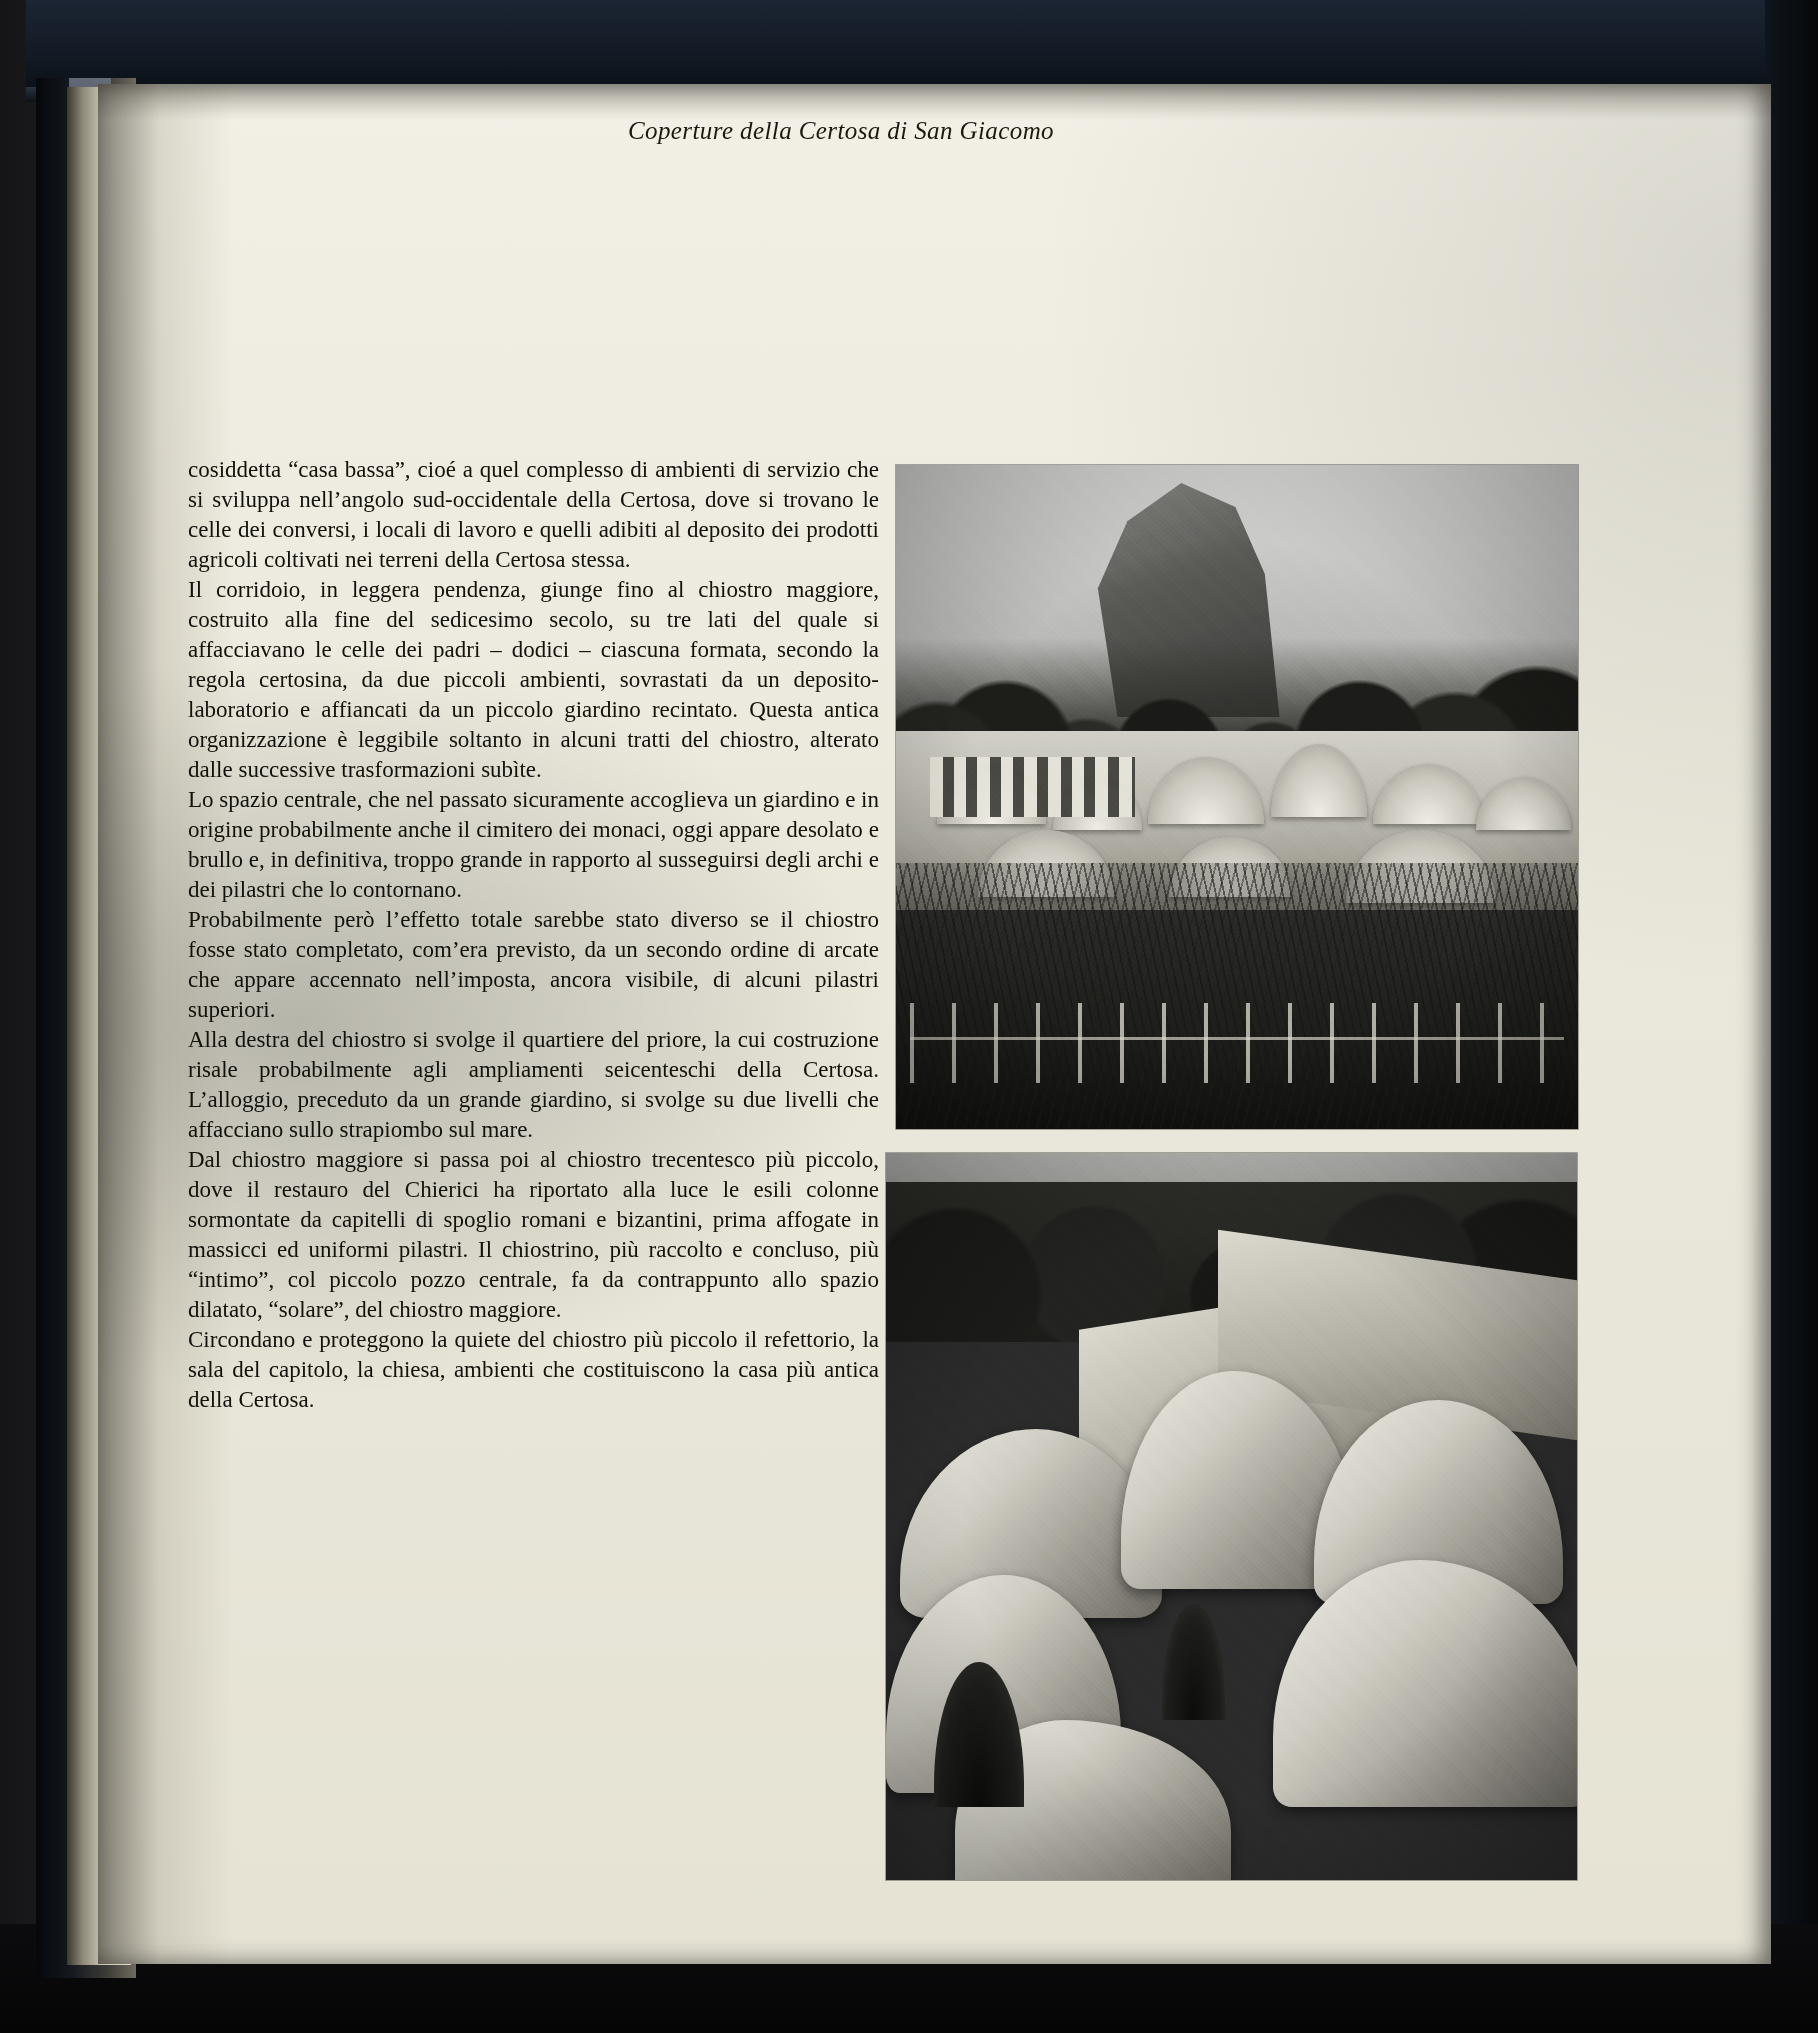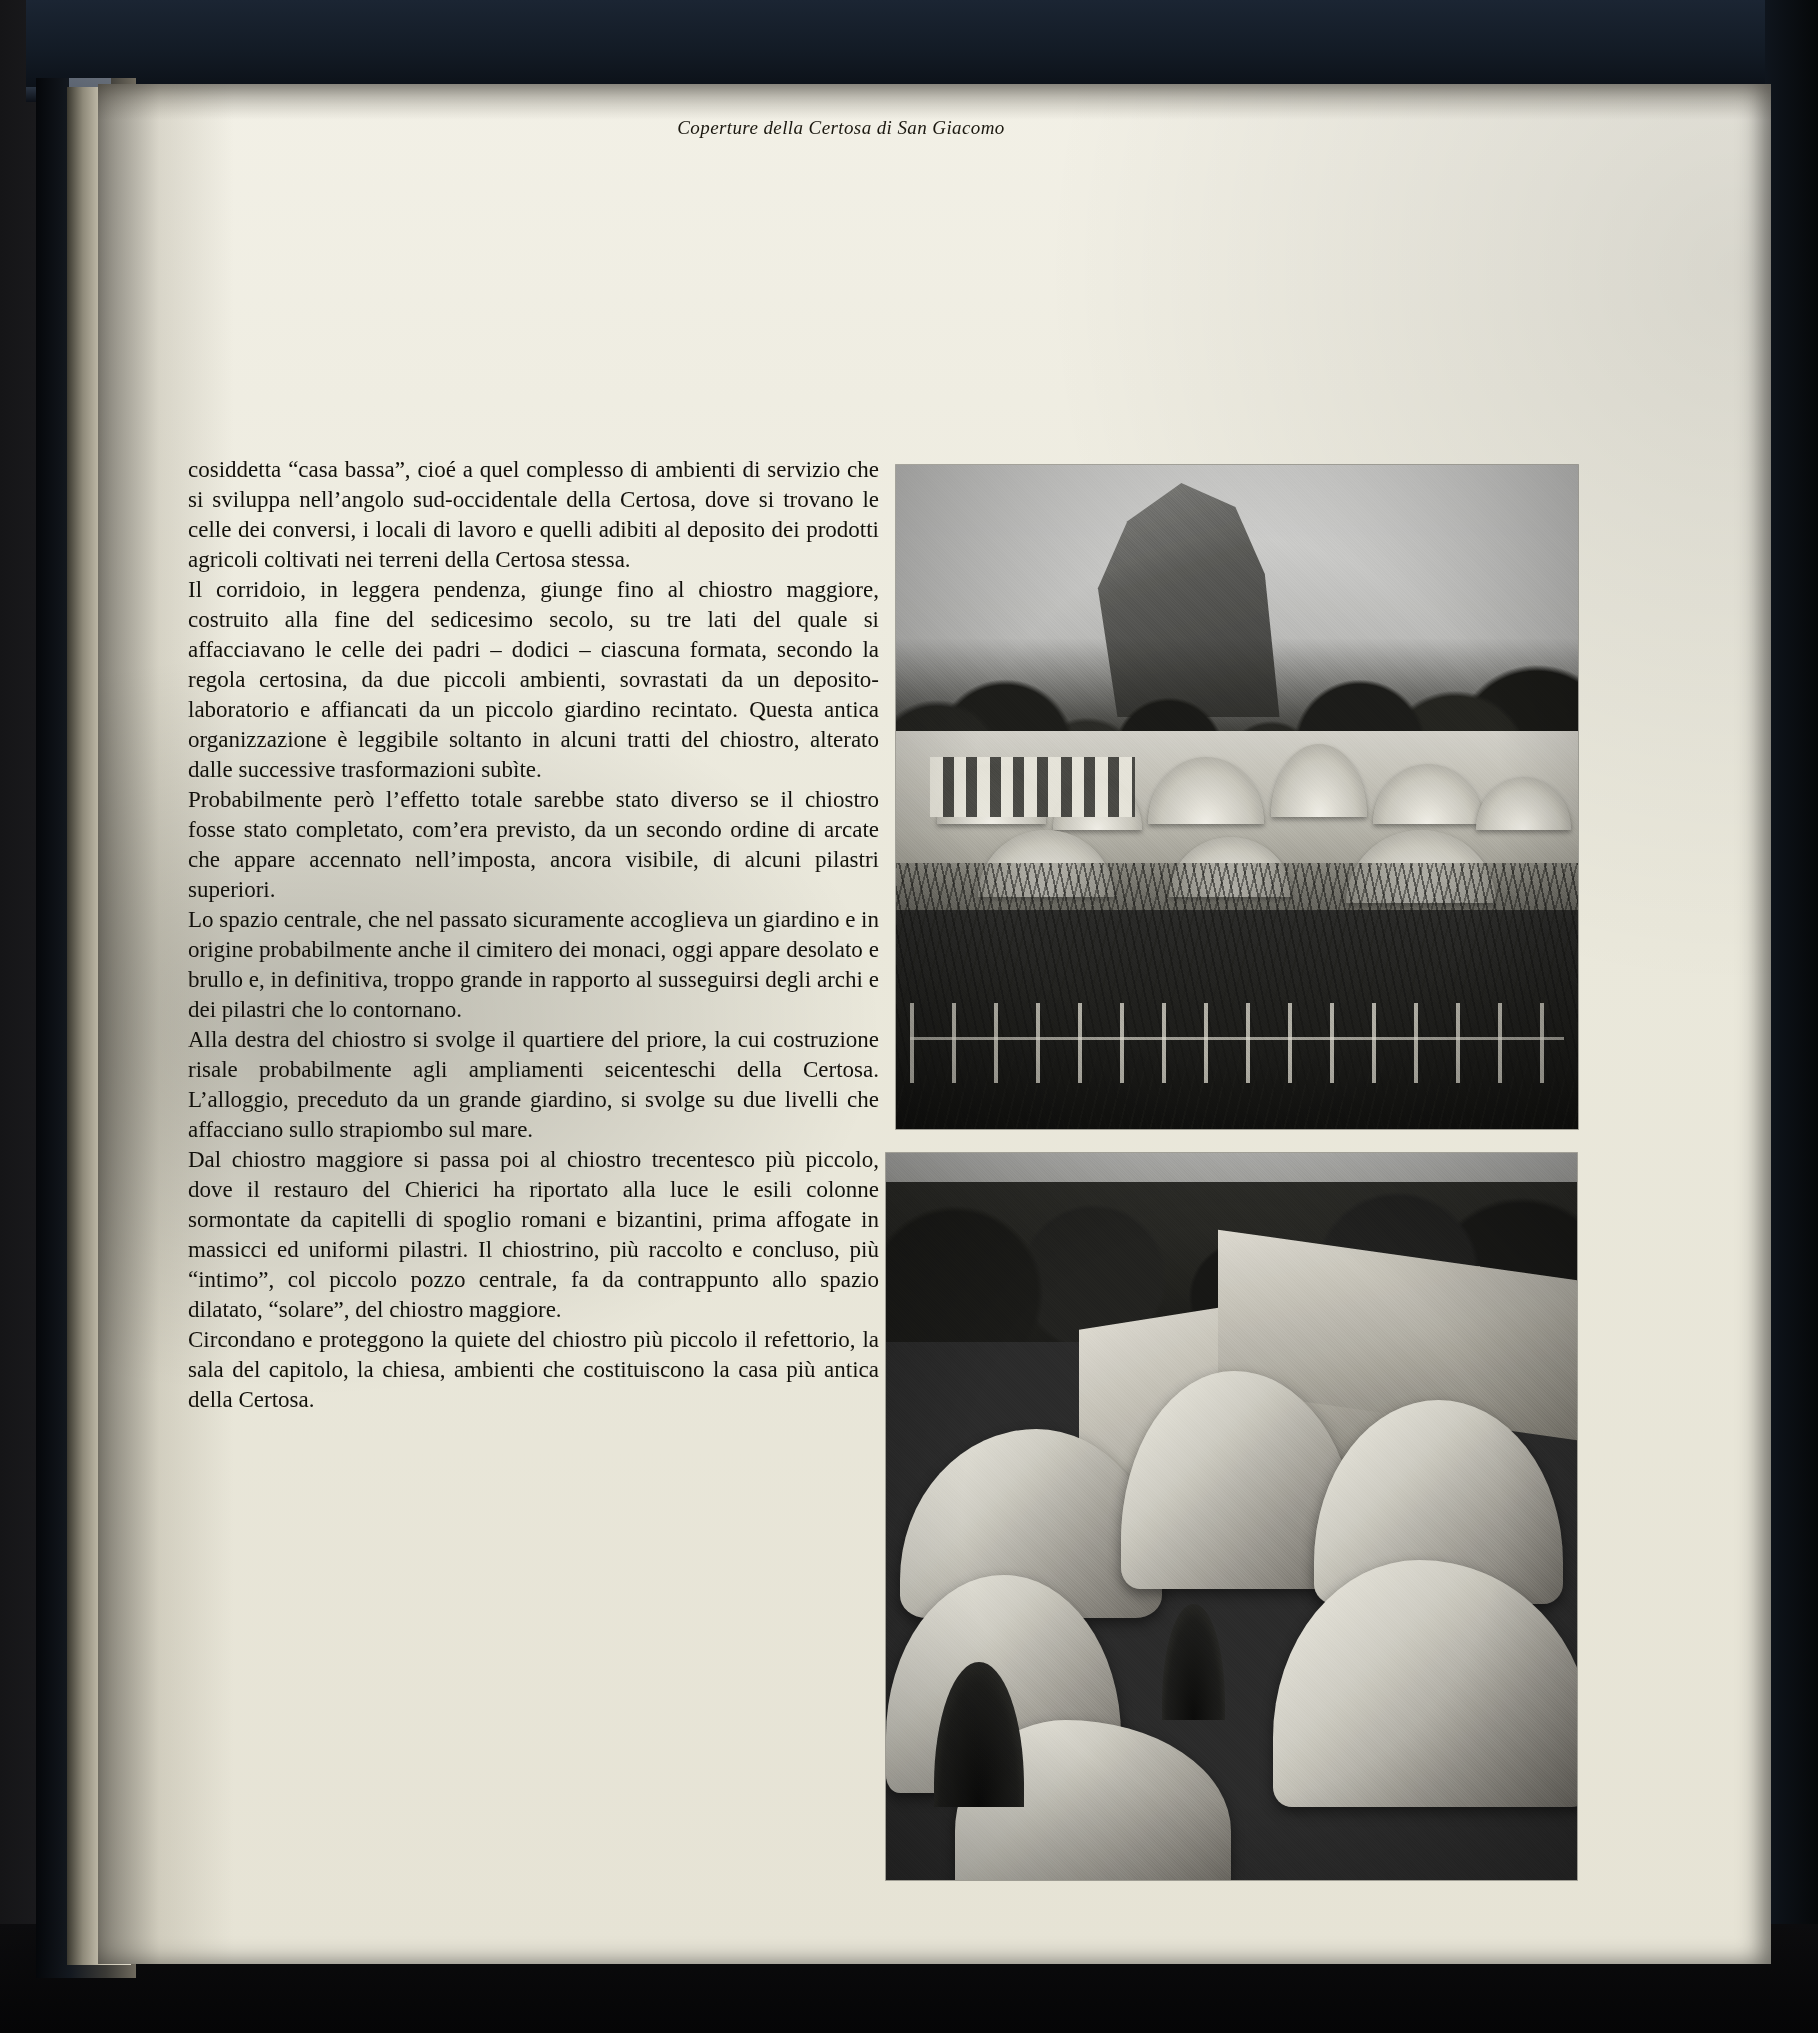--- a/index.html
+++ b/index.html
@@ -115,21 +115,21 @@
   .header-title {
     font-family: "Liberation Serif", serif;
     font-weight: bold;
     font-size: 24.5px;
     letter-spacing: 0.9px;
     color: #16140f;
   }
   .header-sub {
     font-family: "Liberation Serif", serif;
     font-style: italic;
-    font-size: 19px;
+    font-size: 25px;
     letter-spacing: 0.4px;
     color: #1b1810;
     margin-top: 8.2px;
   }
 
   
   .text-col {
     position: absolute;
     left: 188px; top: 455px;
     width: 691px;
@@ -274,22 +274,22 @@
     <div class="page-topfade"></div>
   </div>
 
   <div class="header">
     <div class="header-sub">Coperture della Certosa di San Giacomo</div>
   </div>
 
   <div class="text-col">
     <p>cosiddetta “casa bassa”, cioé a quel complesso di ambienti di servizio che si sviluppa nell’angolo sud-occidentale della Certosa, dove si trovano le celle dei conversi, i locali di lavoro e quelli adibiti al deposito dei prodotti agricoli coltivati nei terreni della Certosa stessa.</p>
     <p>Il corridoio, in leggera pendenza, giunge fino al chiostro maggiore, costruito alla fine del sedicesimo secolo, su tre lati del quale si affacciavano le celle dei padri – dodici – ciascuna formata, secondo la regola certosina, da due piccoli ambienti, sovrastati da un deposito-laboratorio e affiancati da un piccolo giardino recintato. Questa antica organizzazione è leggibile soltanto in alcuni tratti del chiostro, alterato dalle successive trasformazioni subìte.</p>
+    <p>Lo spazio centrale, che nel passato sicuramente accoglieva un giardino e in origine probabilmente anche il cimitero dei monaci, oggi appare desolato e brullo e, in definitiva, troppo grande in rapporto al susseguirsi degli archi e dei pilastri che lo contornano.</p>
     <p>Probabilmente però l’effetto totale sarebbe stato diverso se il chiostro fosse stato completato, com’era previsto, da un secondo ordine di arcate che appare accennato nell’imposta, ancora visibile, di alcuni pilastri superiori.</p>
-    <p>Lo spazio centrale, che nel passato sicuramente accoglieva un giardino e in origine probabilmente anche il cimitero dei monaci, oggi appare desolato e brullo e, in definitiva, troppo grande in rapporto al susseguirsi degli archi e dei pilastri che lo contornano.</p>
     <p>Alla destra del chiostro si svolge il quartiere del priore, la cui costruzione risale probabilmente agli ampliamenti seicenteschi della Certosa. L’alloggio, preceduto da un grande giardino, si svolge su due livelli che affacciano sullo strapiombo sul mare.</p>
     <p>Dal chiostro maggiore si passa poi al chiostro trecentesco più piccolo, dove il restauro del Chierici ha riportato alla luce le esili colonne sormontate da capitelli di spoglio romani e bizantini, prima affogate in massicci ed uniformi pilastri. Il chiostrino, più raccolto e concluso, più “intimo”, col piccolo pozzo centrale, fa da contrappunto allo spazio dilatato, “solare”, del chiostro maggiore.</p>
     <p>Circondano e proteggono la quiete del chiostro più piccolo il refettorio, la sala del capitolo, la chiesa, ambienti che costituiscono la casa più antica della Certosa.</p>
   </div>
 
   <div class="photo" id="photo-top">
     <div class="ph-layer">
       <div class="sky-top"></div>
       <div class="rock"></div>
       <div class="treeline"></div>

